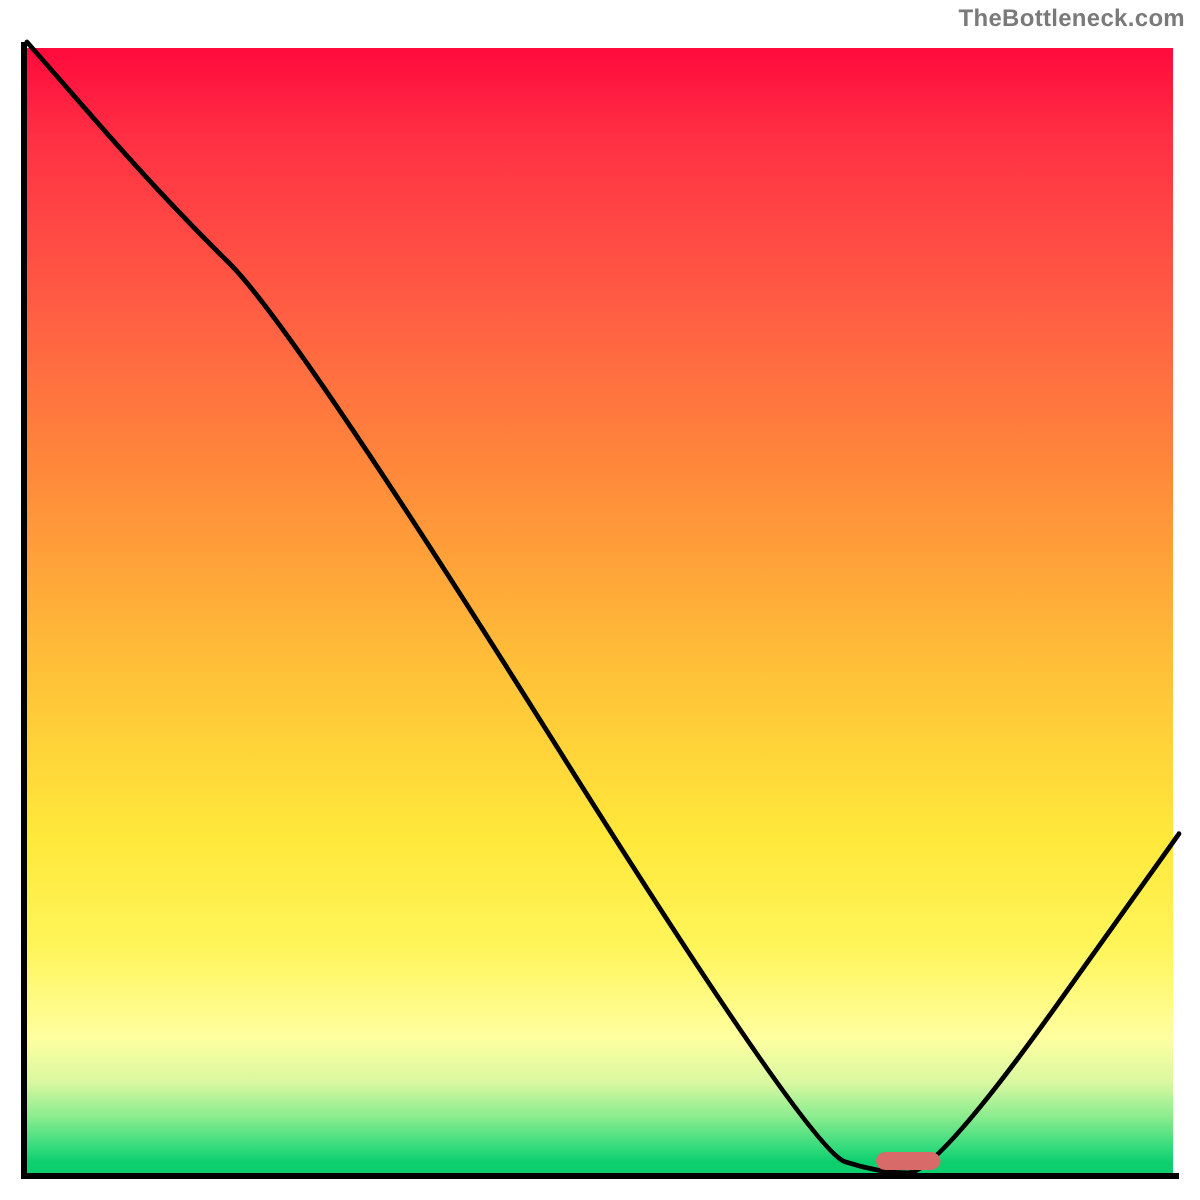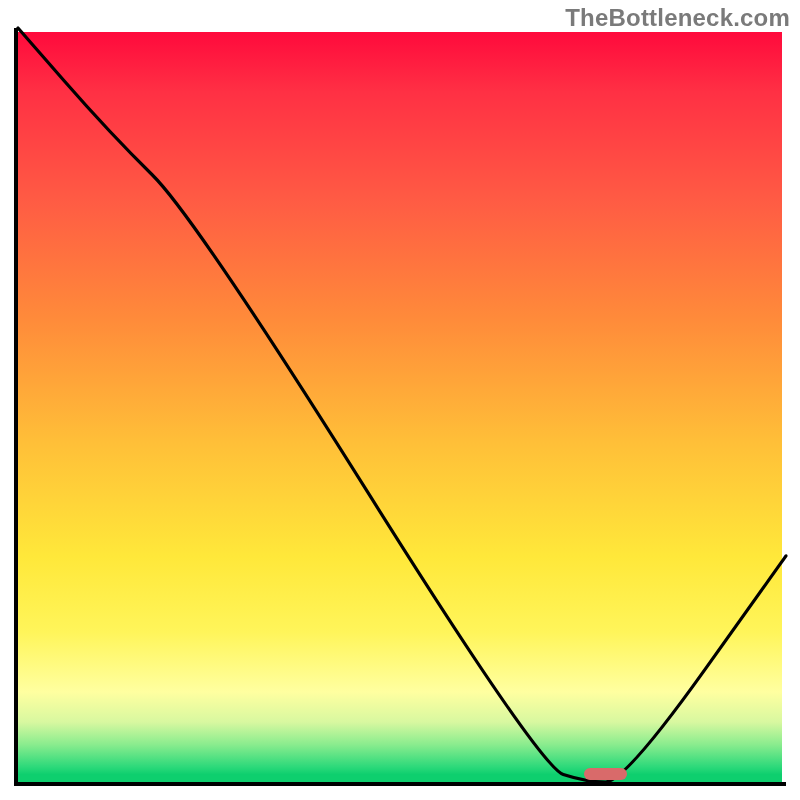--- a/index.html
+++ b/index.html
@@ -12,21 +12,21 @@
   }
   .wrap {
     position: relative;
     width: 800px;
     height: 800px;
   }
   .attribution {
     position: absolute;
     top: 4px;
     right: 10px;
-    font-size: 24px;
+    font-size: 16px;
     font-weight: 600;
     color: #7a7a7a;
     letter-spacing: 0.2px;
   }
   .plot {
     position: absolute;
     left: 14px;
     top: 28px;
     width: 772px;
     height: 758px;

